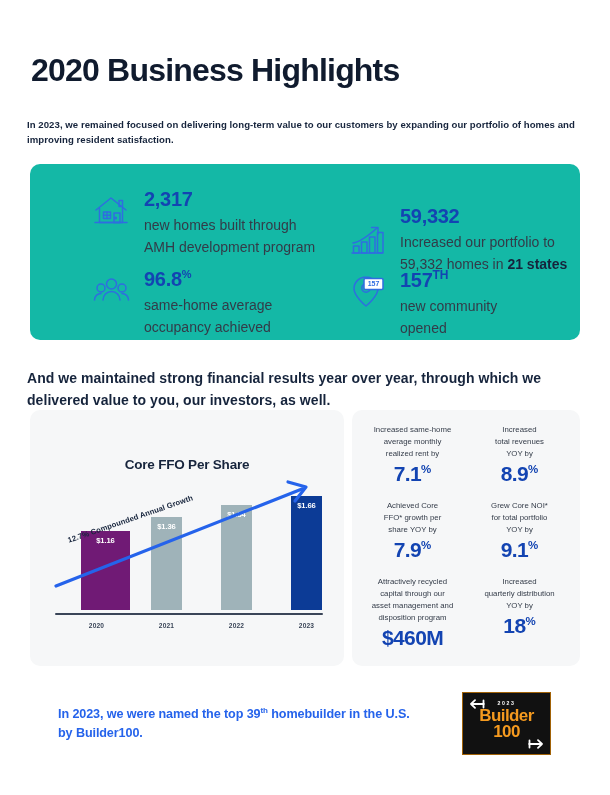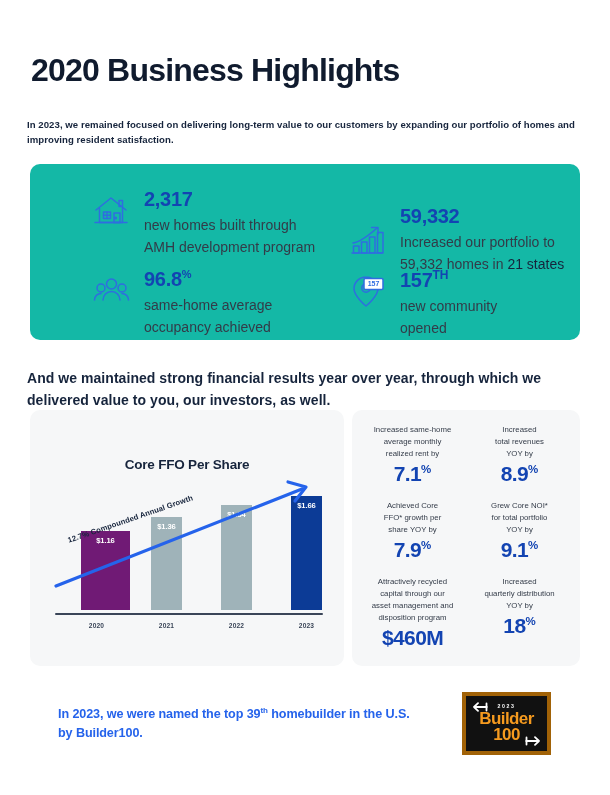--- a/index.html
+++ b/index.html
@@ -99,21 +99,21 @@
     vertical-align: super;
     letter-spacing: 0;
   }
   .stat-desc {
     margin-top: 4px;
     font-size: 14px;
     line-height: 1.6;
     color: #333b48;
     white-space: pre-line;
   }
-  .stat-desc .bold { font-weight: 400; color: #16243c; }
+  .stat-desc .bold { font-weight: 700; color: #16243c; }
 
   
   .mid-para {
     position: absolute;
     left: 27px;
     top: 368px;
     width: 556px;
     font-size: 14px;
     font-weight: 700;
     line-height: 1.55;
@@ -265,21 +265,21 @@
     font-size: 8px;
     vertical-align: super;
   }
   .builder-logo {
     position: absolute;
     left: 462px;
     top: 692px;
     width: 89px;
     height: 63px;
     background: #111111;
-    border: 4px solid #a16207;
+    border: 1px solid #a16207;
     box-sizing: border-box;
   }
   .builder-year {
     position: absolute;
     left: 0; right: 0;
     top: 7px;
     text-align: center;
     font-size: 5.2px;
     font-weight: 700;
     letter-spacing: 1.6px;

